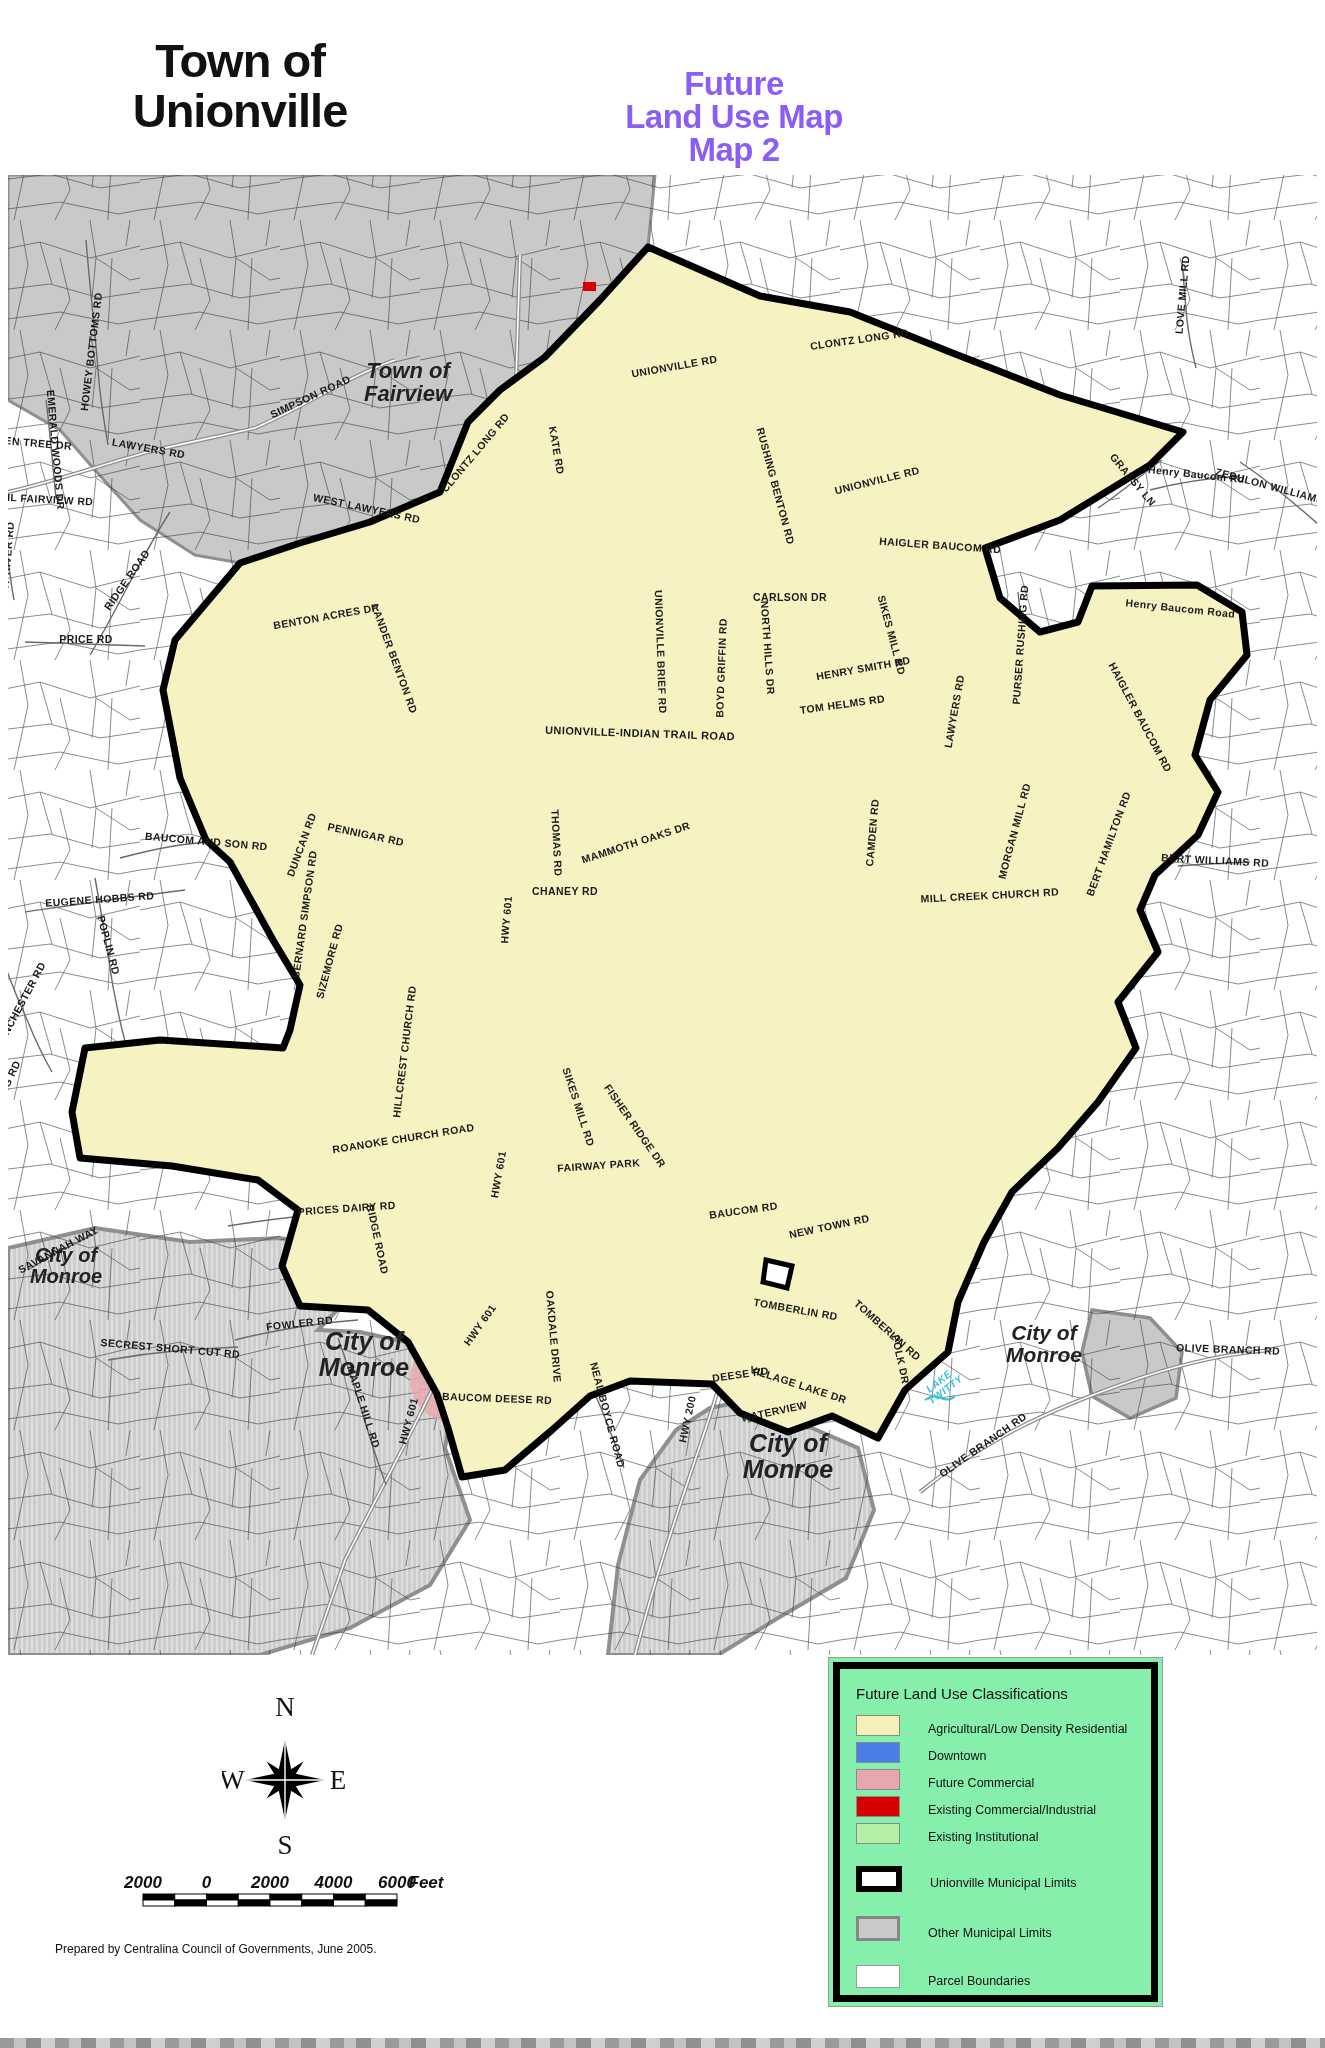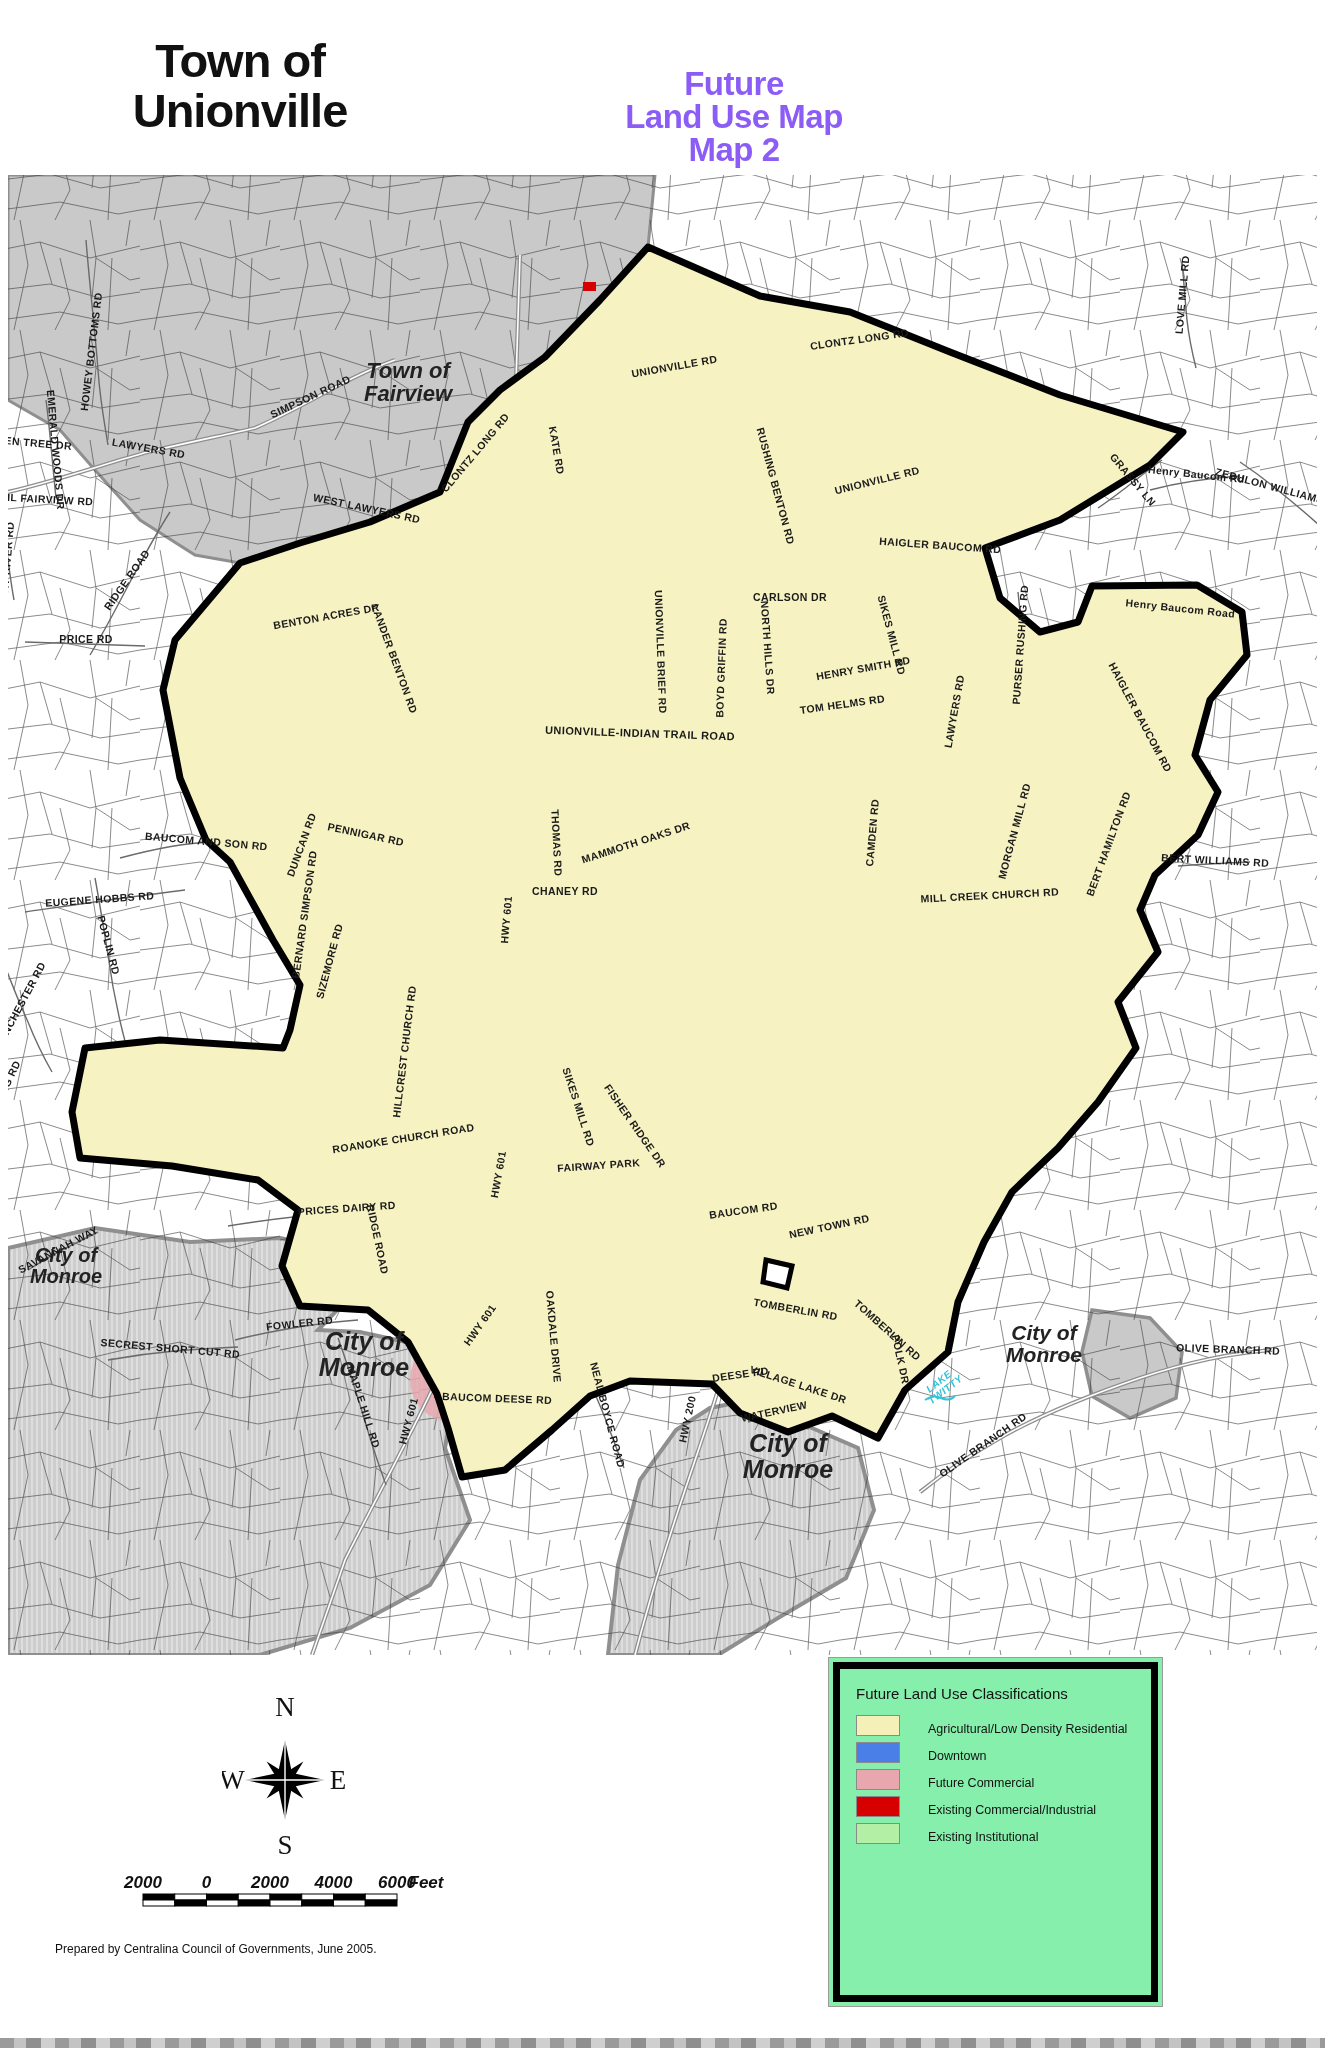--- a/index.html
+++ b/index.html
@@ -363,20 +363,34 @@
           </div>
           <div class="lg-row">
             <span class="sw " style="background: rgb(214, 0, 0);"></span>
             <span class="lg-label">Existing Commercial/Industrial</span>
           </div>
           <div class="lg-row">
             <span class="sw " style="background: rgb(179, 240, 166);"></span>
             <span class="lg-label">Existing Institutional</span>
           </div>
         </div>
+      <div class="lg-boundary">
+          <div class="lg-row">
+            <span class="sw sw-unionville"></span>
+            <span class="lg-label">Unionville Municipal Limits</span>
+          </div>
+          <div class="lg-row">
+            <span class="sw sw-other"></span>
+            <span class="lg-label">Other Municipal Limits</span>
+          </div>
+          <div class="lg-row">
+            <span class="sw sw-parcel"></span>
+            <span class="lg-label">Parcel Boundaries</span>
+          </div>
+        </div>
     </div>
   </div>
 
   <svg class="widget" style="left:222px;top:1688px;" width="126" height="170" viewBox="0 0 126 170">
     <text class="compass-letter" x="63" y="28">N</text>
     <text class="compass-letter" x="63" y="166">S</text>
     <text class="compass-letter" x="10" y="101">W</text>
     <text class="compass-letter" x="116" y="101">E</text>
     <g>
       <path transform="rotate(45 63 92)" fill="#000" d="M63,66 L68,87 89,92 68,97 63,118 58,97 37,92 58,87 Z"></path>

